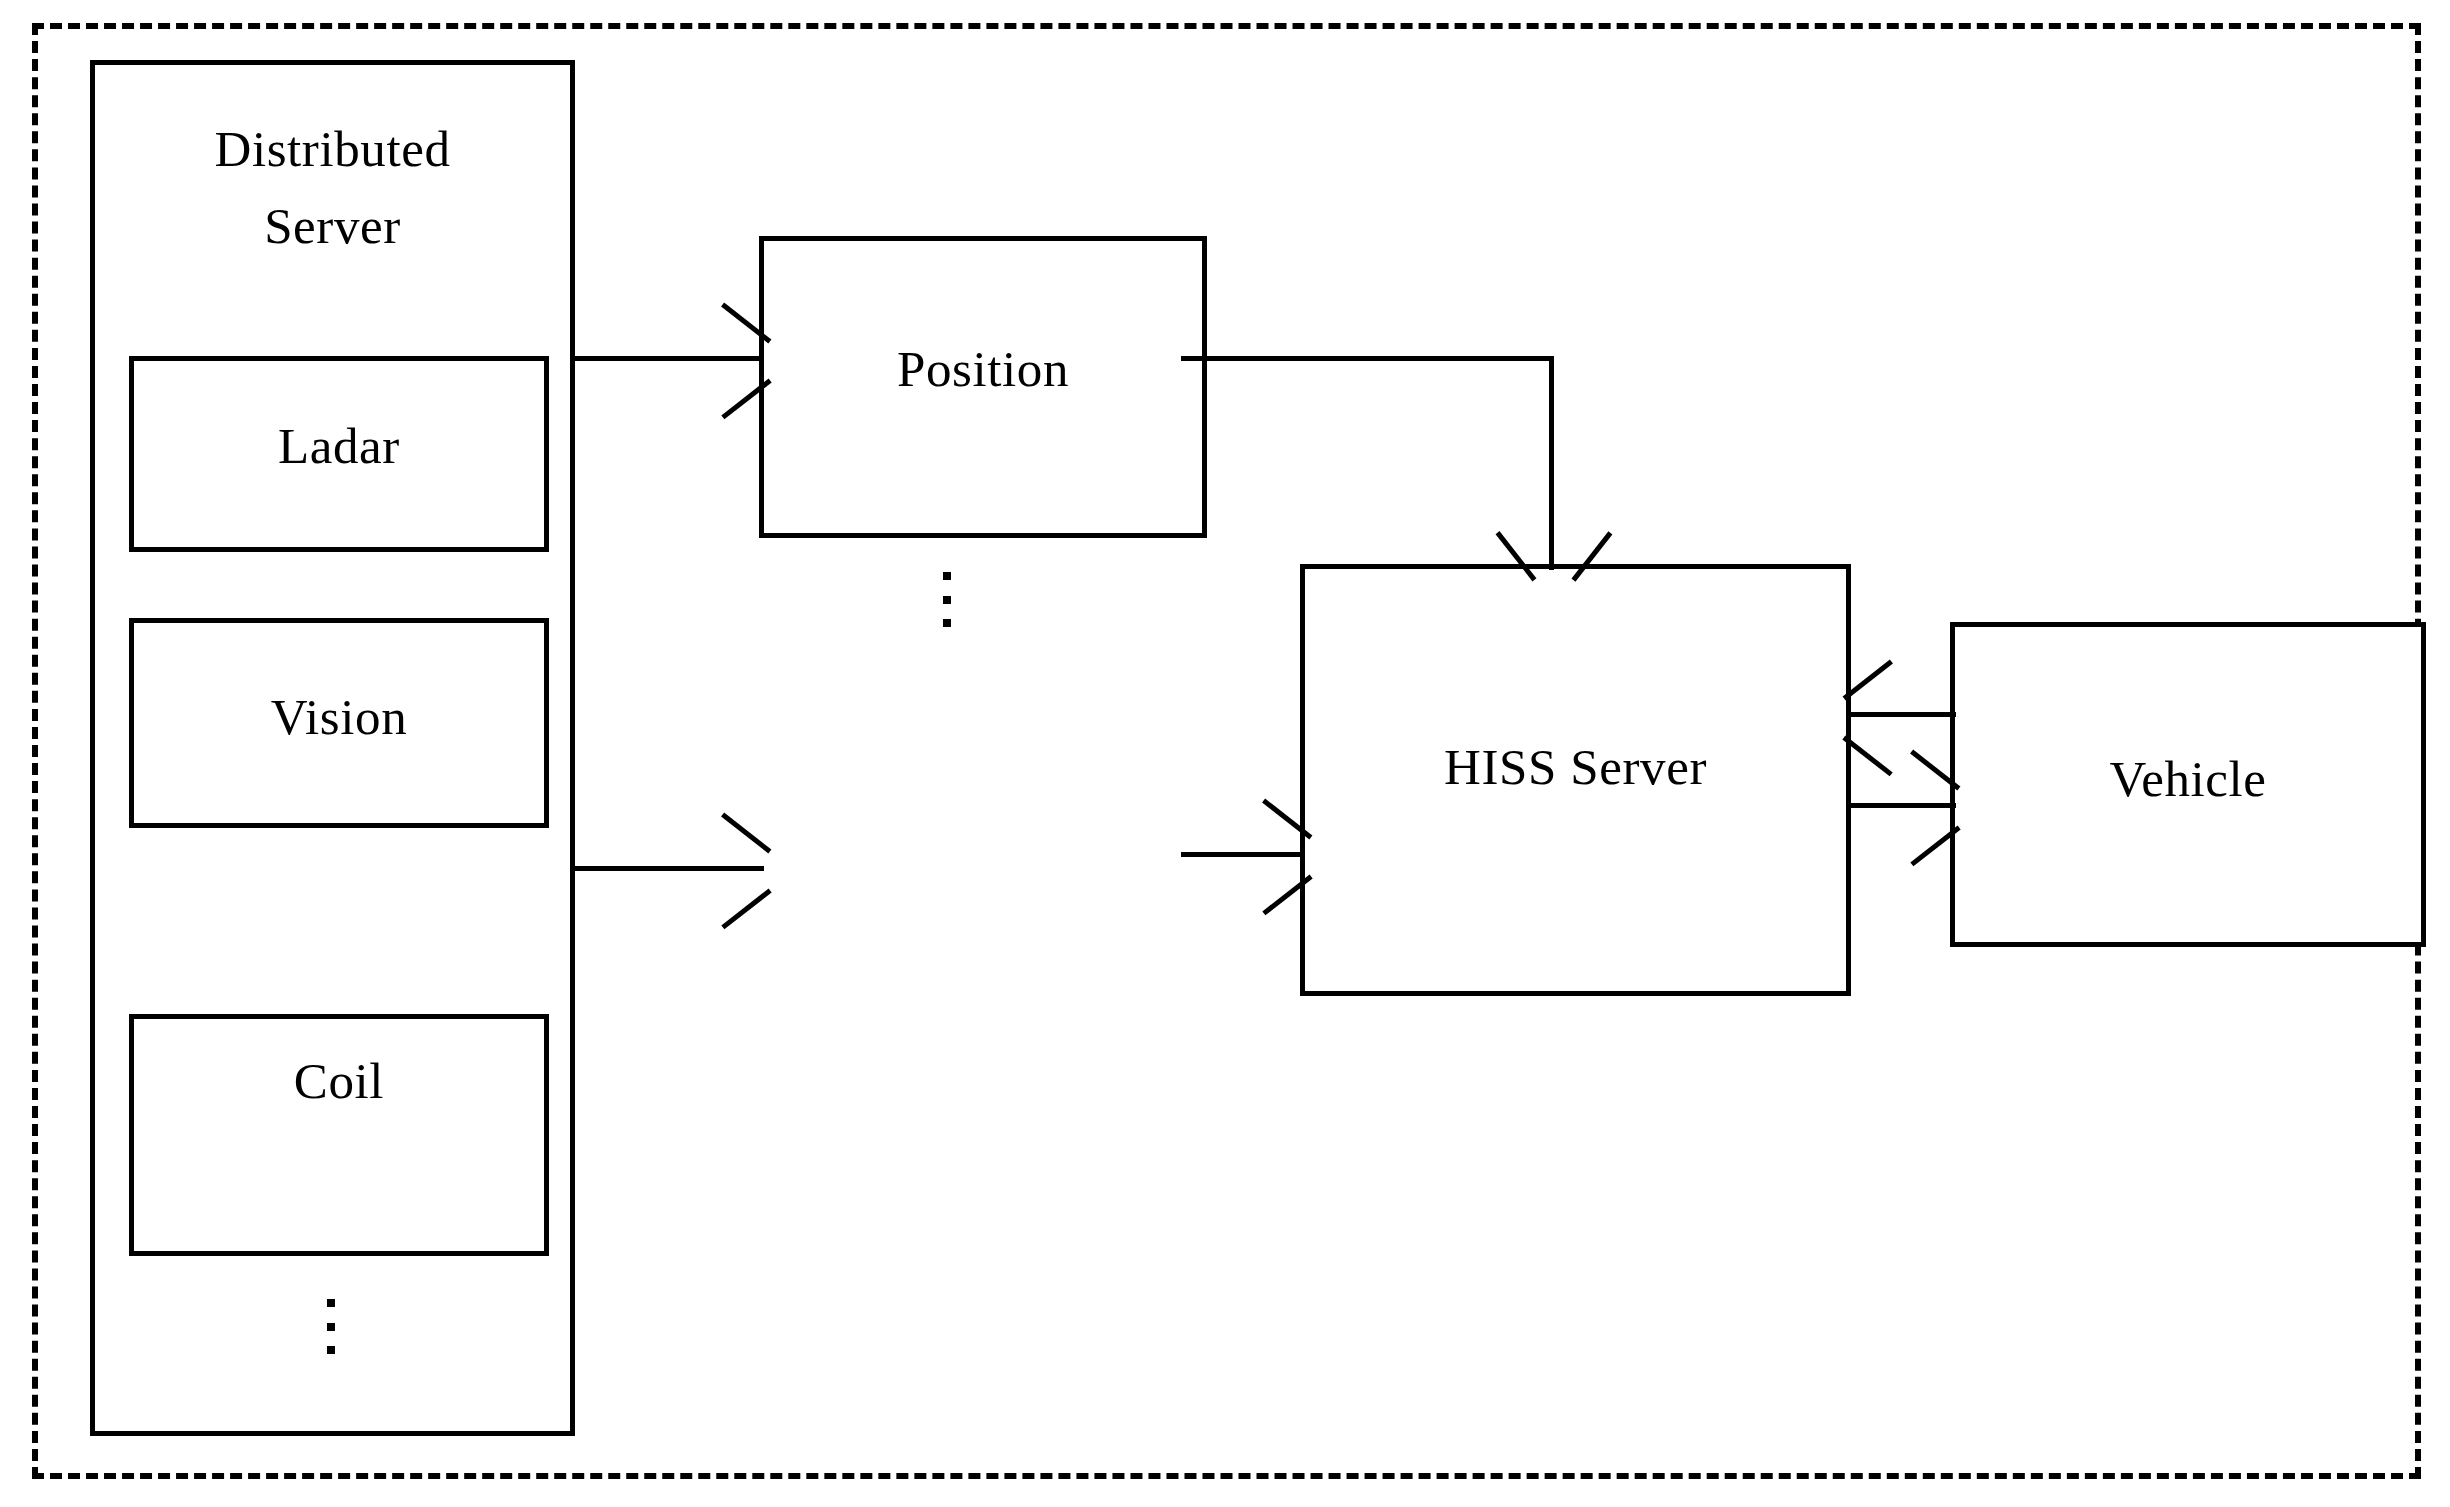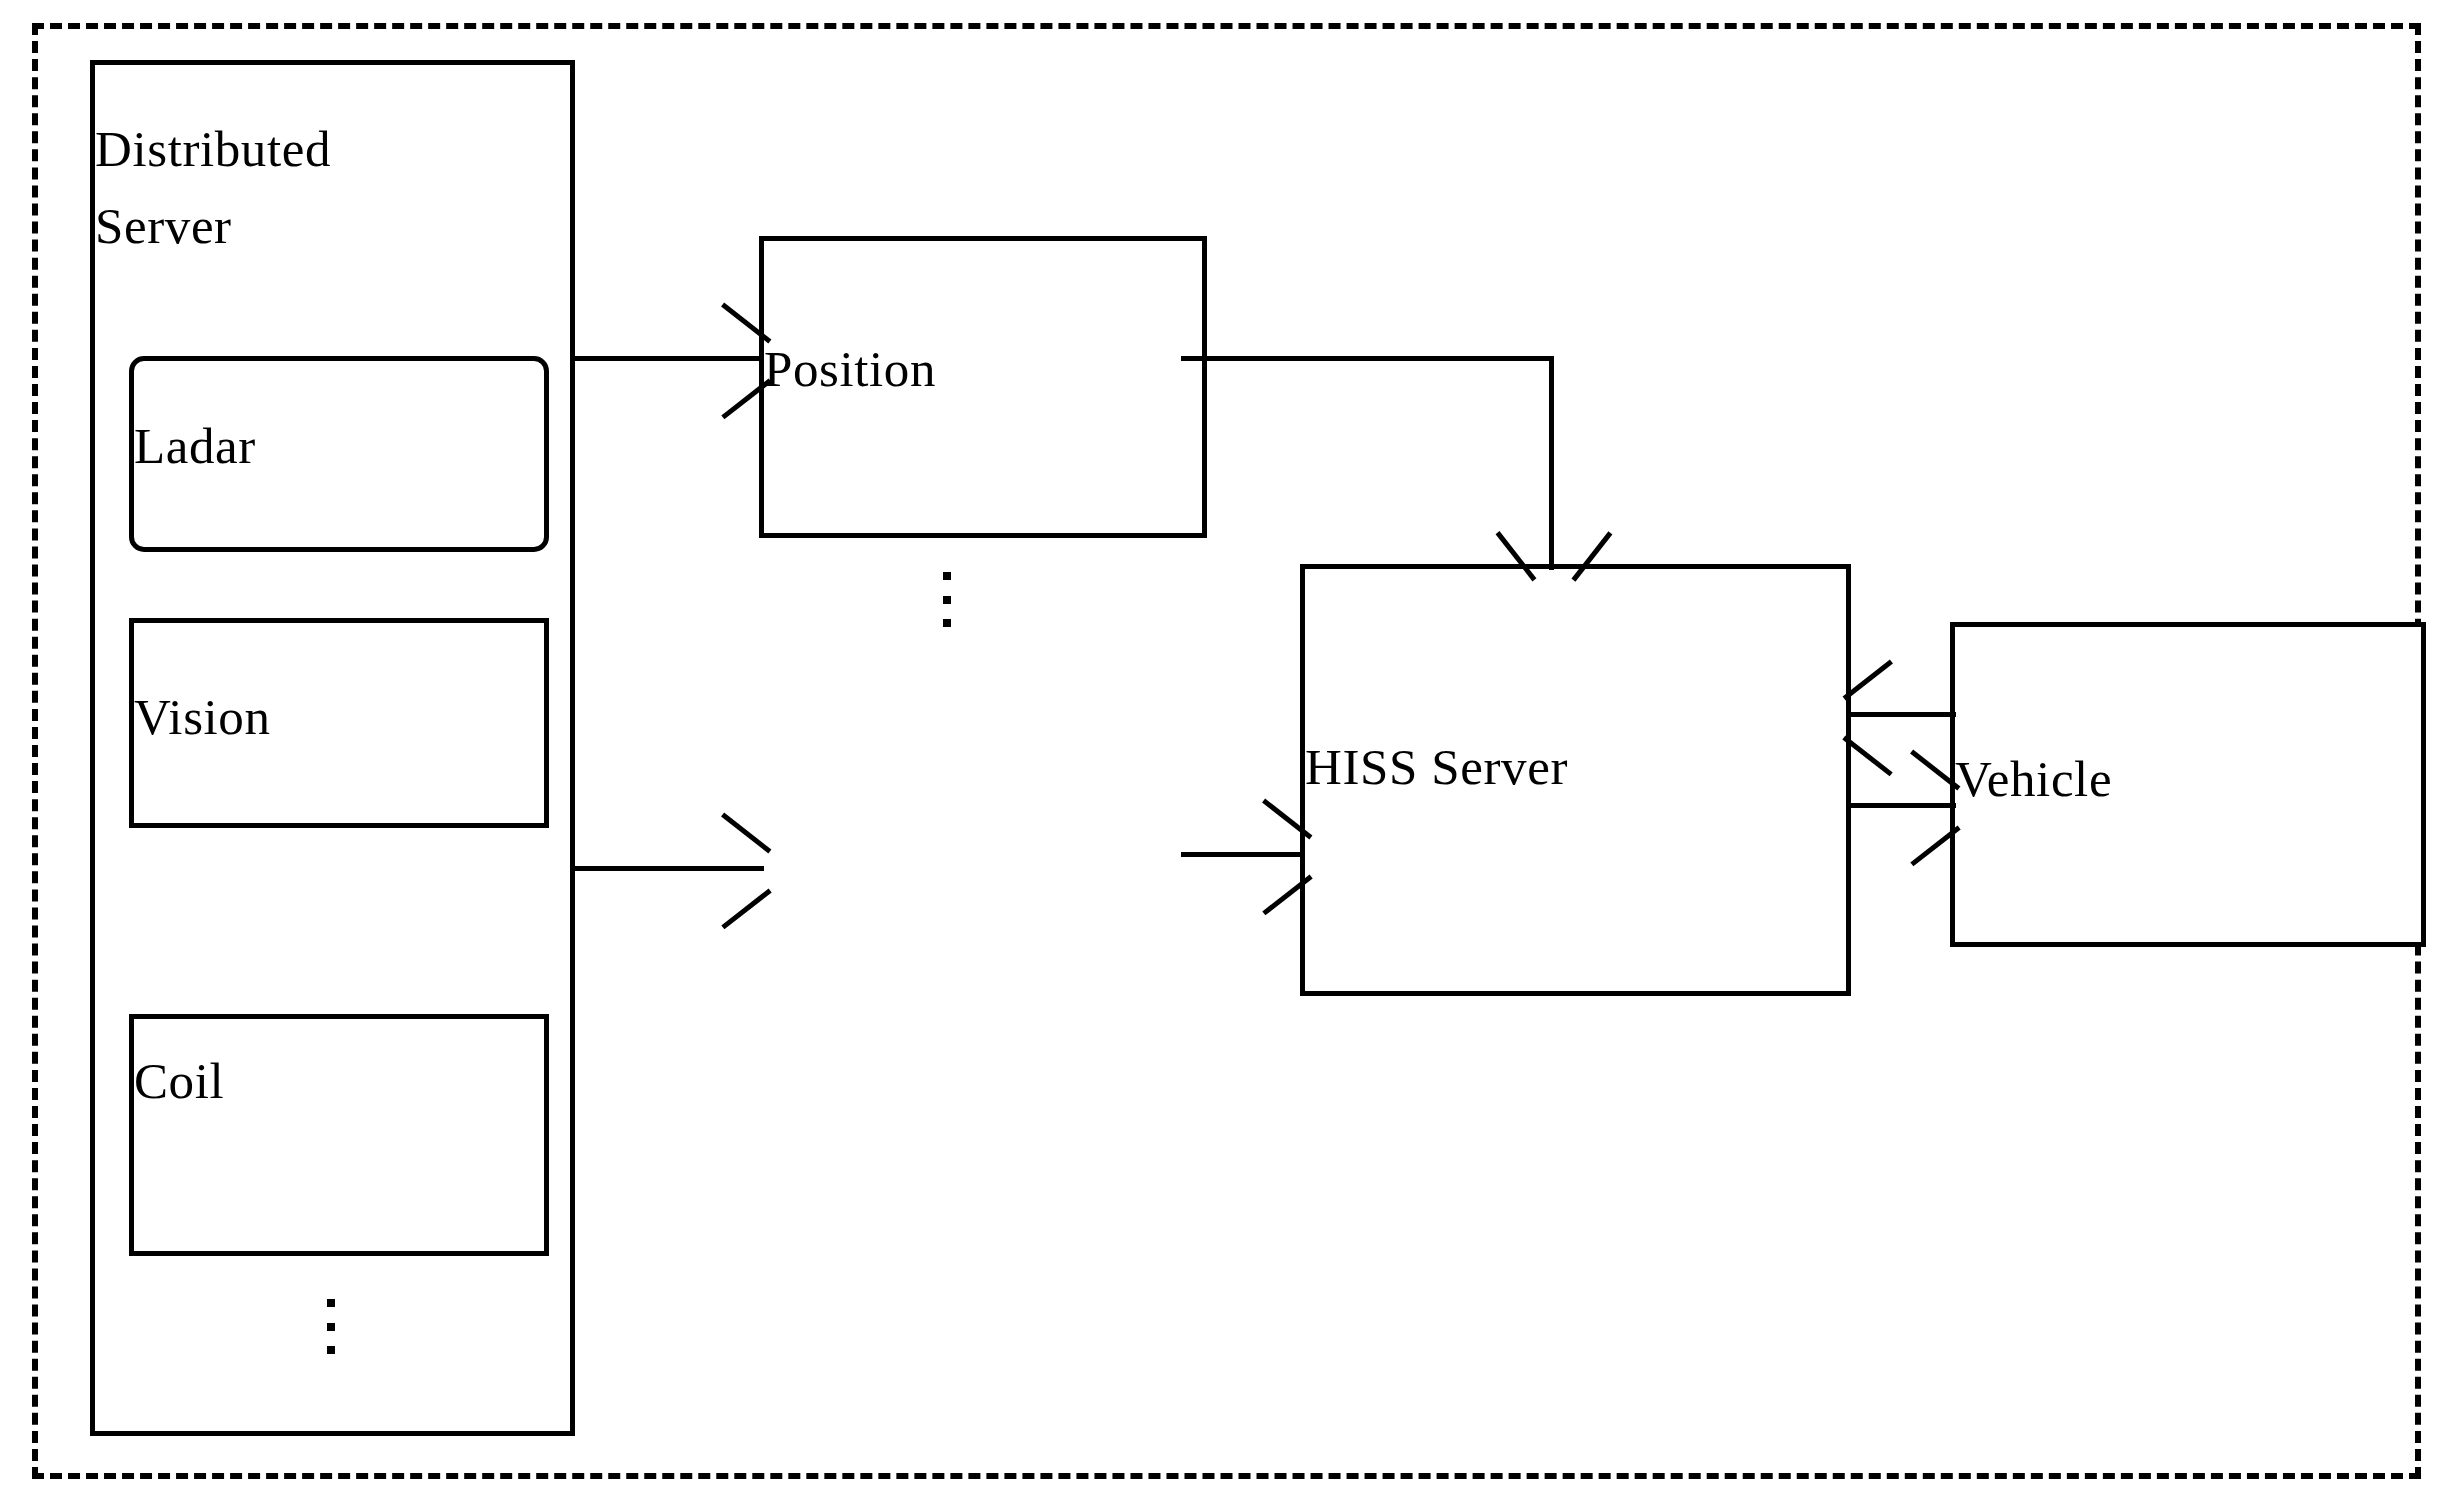--- a/index.html
+++ b/index.html
@@ -32,42 +32,42 @@
   .box {
     position: absolute;
     border: 5.2px solid #000000;
     background: #ffffff;
     box-sizing: border-box;
   }
   .box-label {
     position: absolute;
     left: 0;
     right: 0;
-    text-align: left;
+    text-align: center;
     font-size: 51px;
     line-height: 1.05;
     letter-spacing: 0.6px;
     white-space: nowrap;
     font-family: Liberation Serif, serif;
   }
   
   #sensors-container {
     left: 90px;
     top: 60px;
     width: 485px;
     height: 1376px;
   }
   #sensors-title {
     top: 46px;
     font-size: 51px;
     line-height: 1.5;
     white-space: normal;
   }
   
-  #ladar-box  { left: 129px; top: 356px;  width: 420px; height: 196px; border-radius: 15px; }
+  #ladar-box  { left: 129px; top: 356px;  width: 420px; height: 196px; }
   #vision-box { left: 129px; top: 618px; width: 420px; height: 210px; padding-left: 12px; }
   #coil-box   { left: 129px; top: 1014px; width: 420px; height: 242px; }
   #ladar-box .box-label  { top: 59px; }
   #vision-box .box-label { top: 68px; }
   #coil-box .box-label   { top: 36px; }
 
   
   #position-box { left: 759px; top: 236px;  width: 448px; height: 302px; }
   #position-box .box-label { top: 102px; }
   #velocity-box { left: 759px; top: 700px; width: 422px; height: 306px; }

